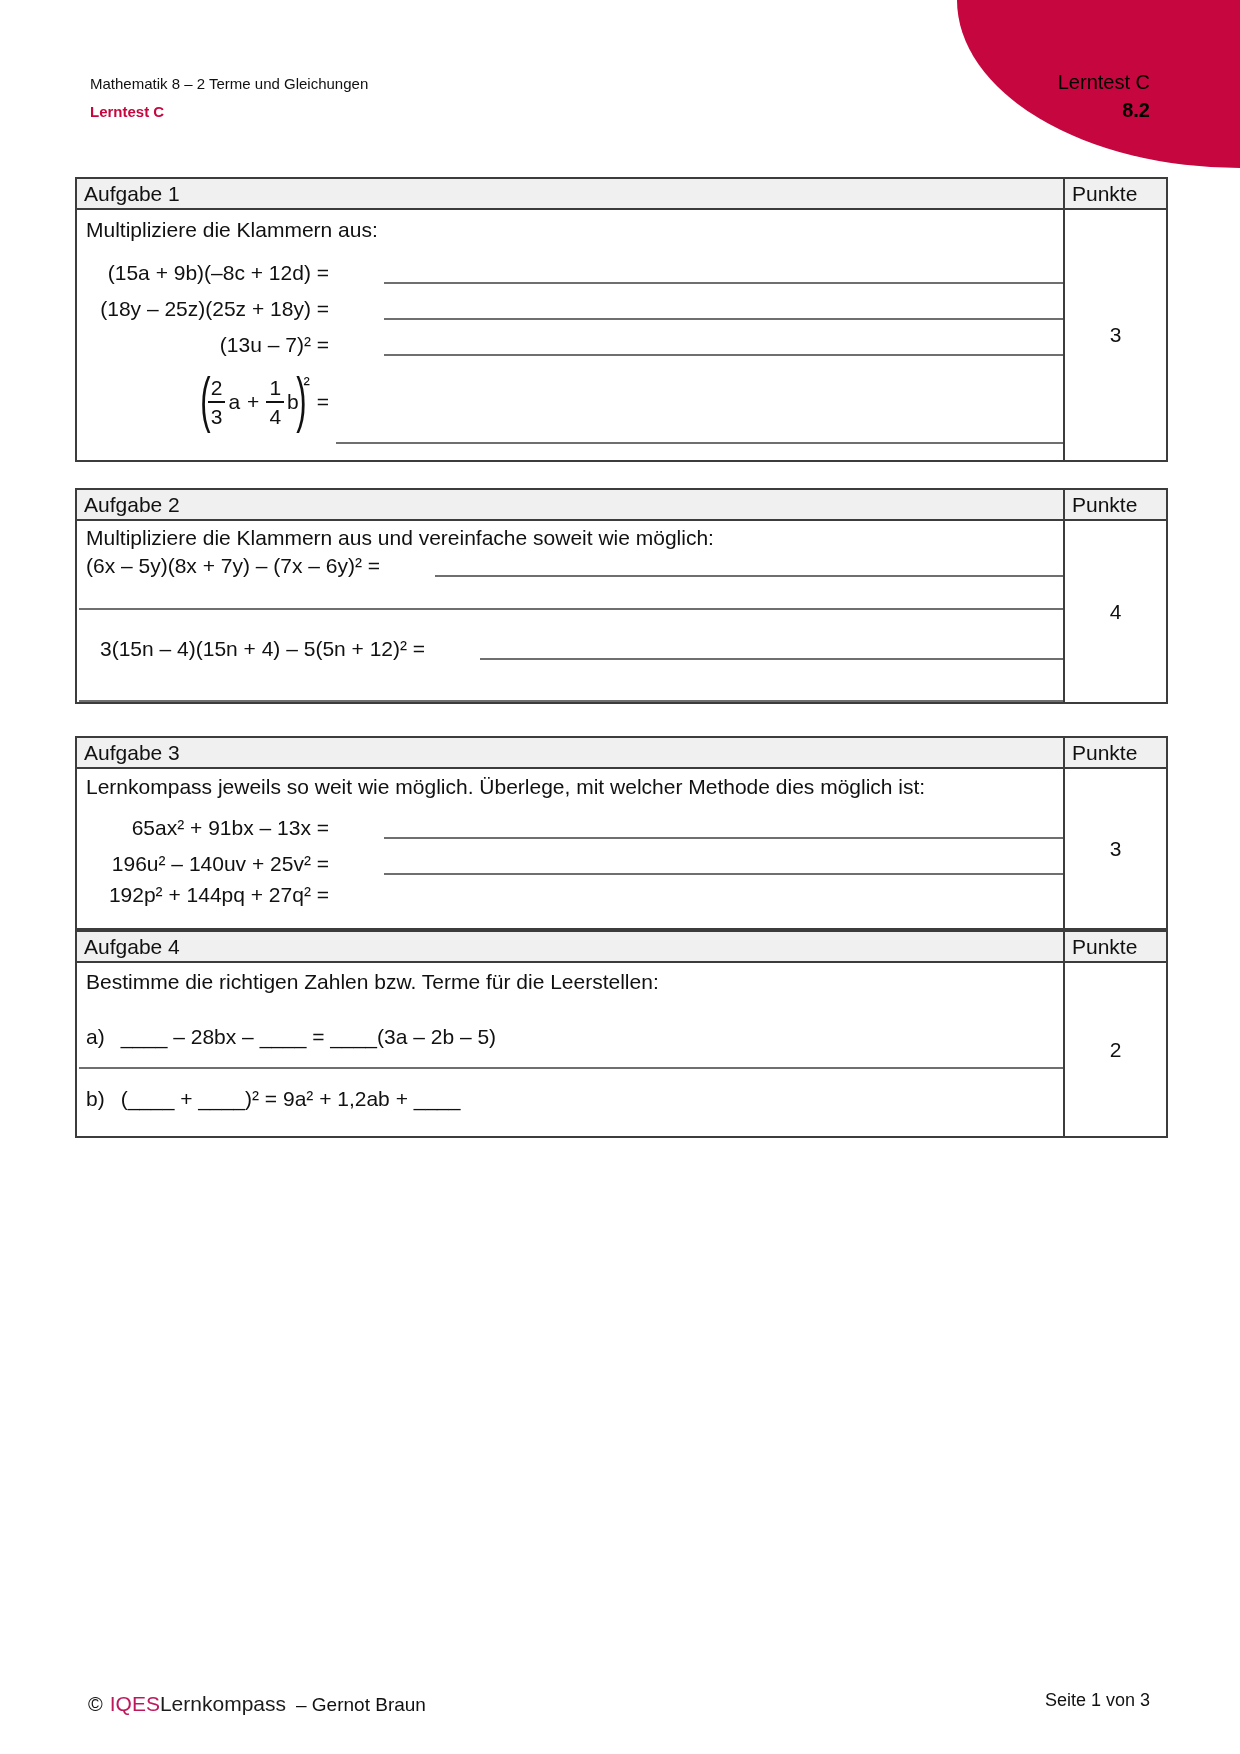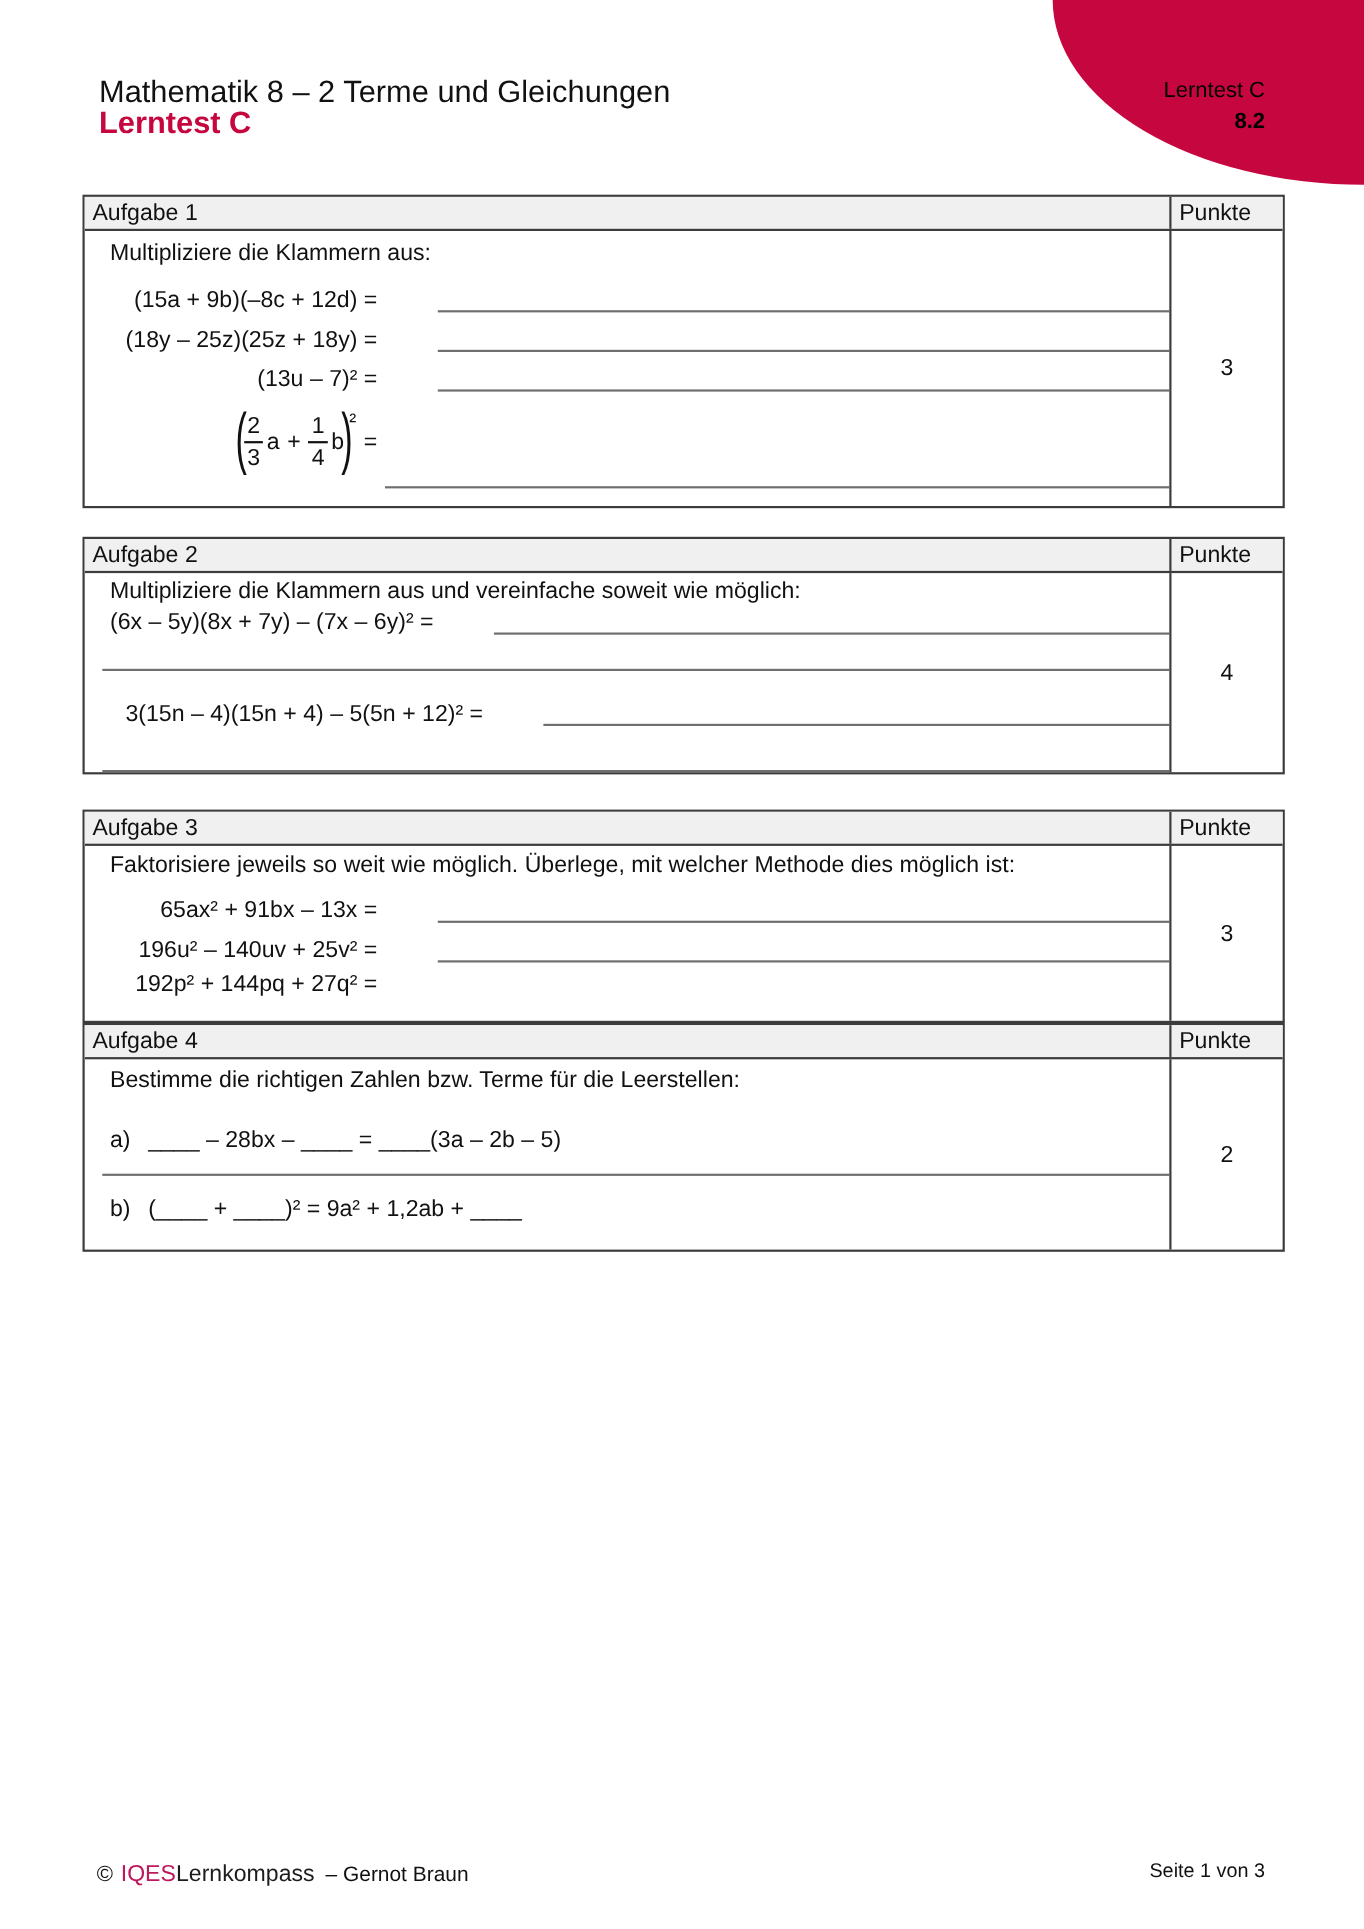--- a/index.html
+++ b/index.html
@@ -22,21 +22,21 @@
   }
   .corner-inner {
     position: absolute; top: 68px; right: 90px;
     text-align: right; font-size: 20px; line-height: 28px; color: #000;
   }
   .corner-code { font-weight: bold; }
 
   
   .doc-header {
     position: absolute; left: 90px; top: 70px;
-    font-size: 28px; line-height: 28px;
+    font-size: 15px; line-height: 28px;
   }
   .doc-subtitle { color: #c6063f; font-weight: bold; }
 
   
   .sheet { position: absolute; left: 75px; top: 177px; width: 1093px; }
 
   .task { border: 2px solid #3c3c3c; background: #fff; }
   .task--2 { margin-top: 26px; }
   .task--3 { margin-top: 32px; }
   .task--4 { }
@@ -47,21 +47,21 @@
     border-bottom: 2px solid #3c3c3c;
     height: 31px; font-size: 21px; justify-content: center;
   }
   .task-title { flex: 1; padding-left: 7px; display: flex; align-items: center; }
   .points-head {
     width: 103px; border-left: 2px solid #3c3c3c;
     padding-left: 7px; display: flex; align-items: center;
   }
 
   .task-body { display: flex; align-items: stretch; }
-  .task-main { flex: 1; padding-left: 23px; font-size: 21px; border-radius: 10px; }
+  .task-main { flex: 1; padding-left: 9px; font-size: 21px; border-radius: 10px; }
   .points-cell {
     width: 103px; border-left: 2px solid #3c3c3c;
     display: flex; align-items: center; justify-content: center;
     font-size: 21px;
   }
 
   .instruction { display: flex; align-items: center; }
   .task--1 .instruction { height: 40px; }
   .task--2 .instruction { height: 34px; }
   .task--3 .instruction { height: 36px; }
@@ -225,21 +225,21 @@
     </div>
   </section>
 
   <section class="task task--3">
     <div class="task-header">
       <div class="task-title">Aufgabe 3</div>
       <div class="points-head">Punkte</div>
     </div>
     <div class="task-body">
       <div class="task-main">
-        <div class="instruction">Faktorisiere jeweils so weit wie möglich. Überlege, mit welcher Methode dies möglich ist:</div>
+        <div class="instruction">Lernkompass jeweils so weit wie möglich. Überlege, mit welcher Methode dies möglich ist:</div>
         <div class="eq-row">
           <span class="eq-label">65ax² + 91bx – 13x =</span>
           <span class="line"></span>
         </div>
         <div class="eq-row">
           <span class="eq-label">196u² – 140uv + 25v² =</span>
           <span class="line"></span>
         </div>
         <div class="eq-row eq-row--noline">
           <span class="eq-label">192p² + 144pq + 27q² =</span>

